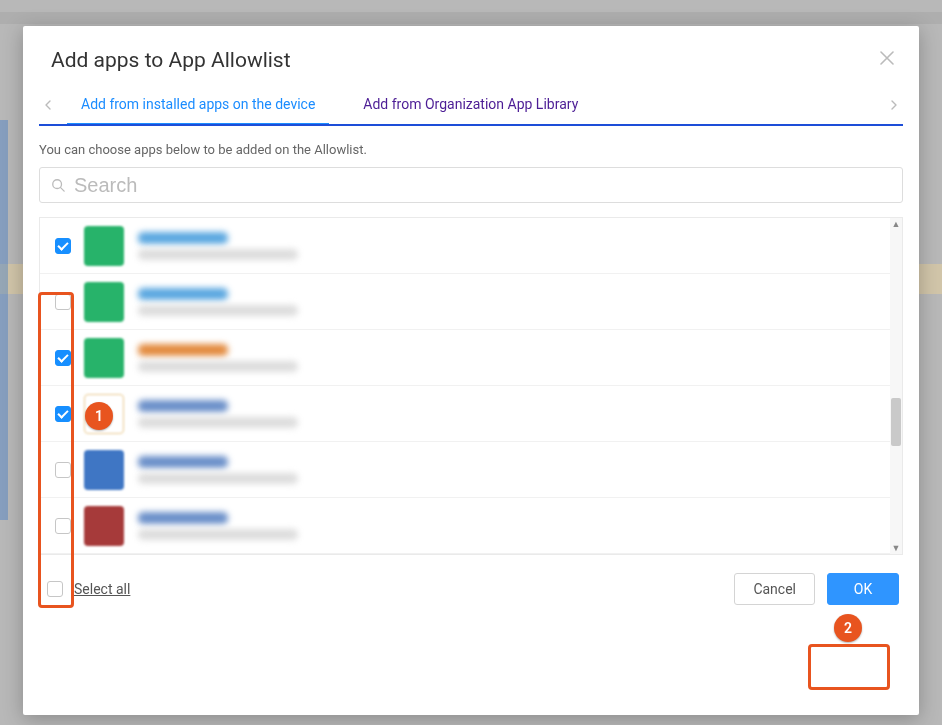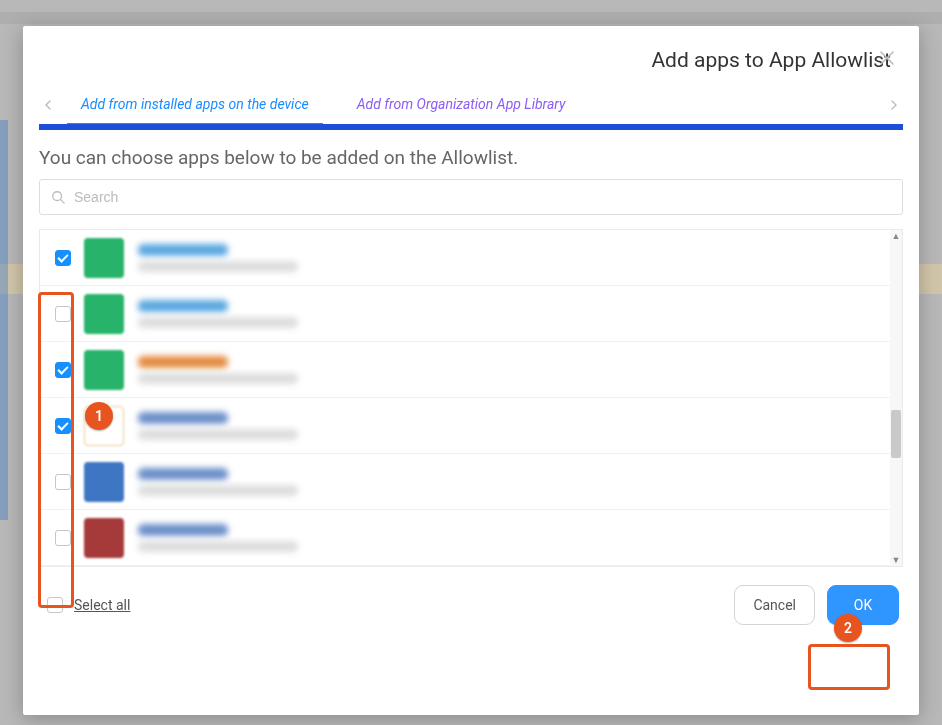--- a/index.html
+++ b/index.html
@@ -24,65 +24,65 @@
     background:#fff; border-radius:2px;
     box-shadow:0 4px 20px rgba(0,0,0,0.25);
     display:flex; flex-direction:column;
     padding:0;
   }
   .modal-header {
     padding:22px 28px 0 28px;
     position:relative;
   }
   .modal-title {
-    font-size:21px; font-weight:400; color:#333;text-align:right;
+    font-size:21px; font-weight:400; color:#333;
   }
   .close-x {
     position:absolute; right:22px; top:22px;
     width:20px; height:20px; color:#bbb; cursor:pointer;
     display:flex; align-items:center; justify-content:center;
   }
   .close-x svg { width:14px; height:14px; }
   .tabs-wrap {
     position:relative;
     margin:24px 16px 0 16px;
-    border-bottom:6px solid #1d4ed8;
-    display:flex; align-items:center;font-style:italic;
+    border-bottom:2px solid #1d4ed8;
+    display:flex; align-items:center;
   }
   .tabs-scroll {
     flex:1; display:flex; overflow:hidden;
     white-space:nowrap;
   }
   .tab {
     padding:0 14px 12px 14px;
-    font-size:14px; color:#8b5cf6;
+    font-size:14px; color:#4c1d95;
     cursor:pointer; position:relative;
     margin:0 10px;
   }
   .tab.active { color:#1a8cff; }
   .tab.active::after {
     content:""; position:absolute; left:0; right:0; bottom:-1px;
     height:2px; background:#1a8cff;
   }
   .tab-arrow {
     width:18px; text-align:center; color:#bbb; cursor:pointer;
     font-size:13px; padding-bottom:10px;
   }
   .hint {
     padding:16px 16px 10px 16px;
-    font-size:19px; color:#666;
+    font-size:13px; color:#666;
   }
   .search-wrap {
     margin:0 16px 14px 16px;
   }
   .search {
     width:100%; height:36px;
     border:1px solid #ddd; border-radius:3px;
     padding:0 12px 0 34px;
-    font-size:14px; color:#555;
+    font-size:20px; color:#555;
     background:#fff;
   }
   .search::placeholder { color:#bbb; }
   .search-field { position:relative; }
   .search-icon {
     position:absolute; left:12px; top:50%; transform:translateY(-50%);
     color:#bbb;
   }
   .search-icon svg { width:14px; height:14px; display:block; }
   .table-head {
@@ -133,22 +133,22 @@
   .footer {
     display:flex; align-items:center;
     padding:18px 20px 18px 20px;
   }
   .select-all {
     display:flex; align-items:center; gap:8px;
     font-size:14px; color:#555;text-decoration:underline;
   }
   .spacer { flex:1; }
   .btn {
-    height:40px; min-width:72px; padding:0 18px;
-    border-radius:9px; font-size:14px; cursor:pointer;
+    height:32px; min-width:72px; padding:0 18px;
+    border-radius:3px; font-size:14px; cursor:pointer;
     display:inline-flex; align-items:center; justify-content:center;
   }
   .btn-default { background:#fff; border:1px solid #d4d4d4; color:#555; margin-right:12px;}
   .btn-primary { background:#2f95ff; border:1px solid #2f95ff; color:#fff; }
   
   .callout-box { position:absolute; border:3px solid #e8541f; border-radius:4px; pointer-events:none; }
   .callout-circle {
     position:absolute; width:28px; height:28px; border-radius:50%;
     background:#e8541f; color:#fff; font-size:14px; font-weight:600;
     display:flex; align-items:center; justify-content:center;

